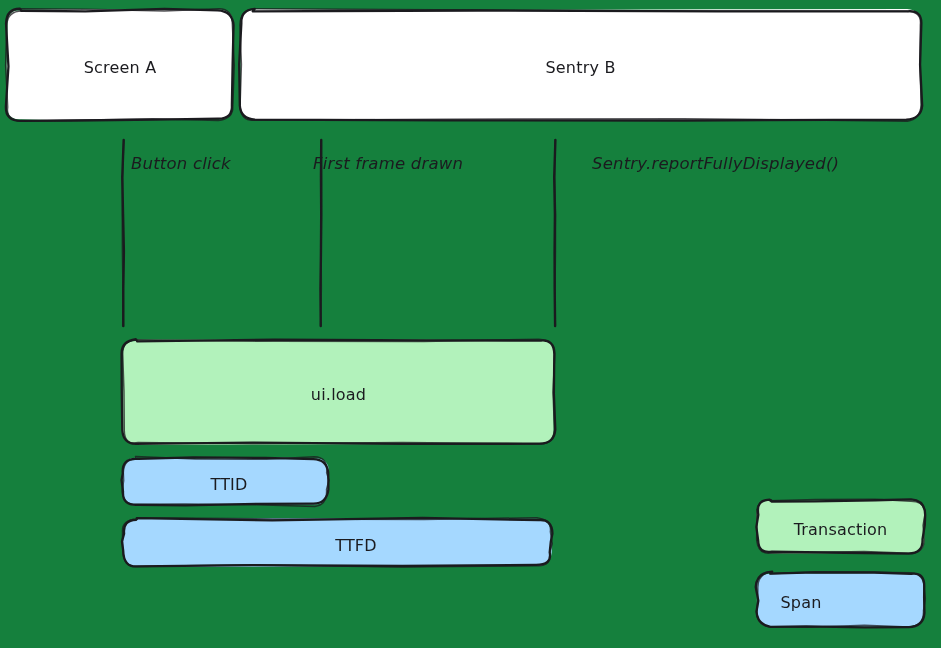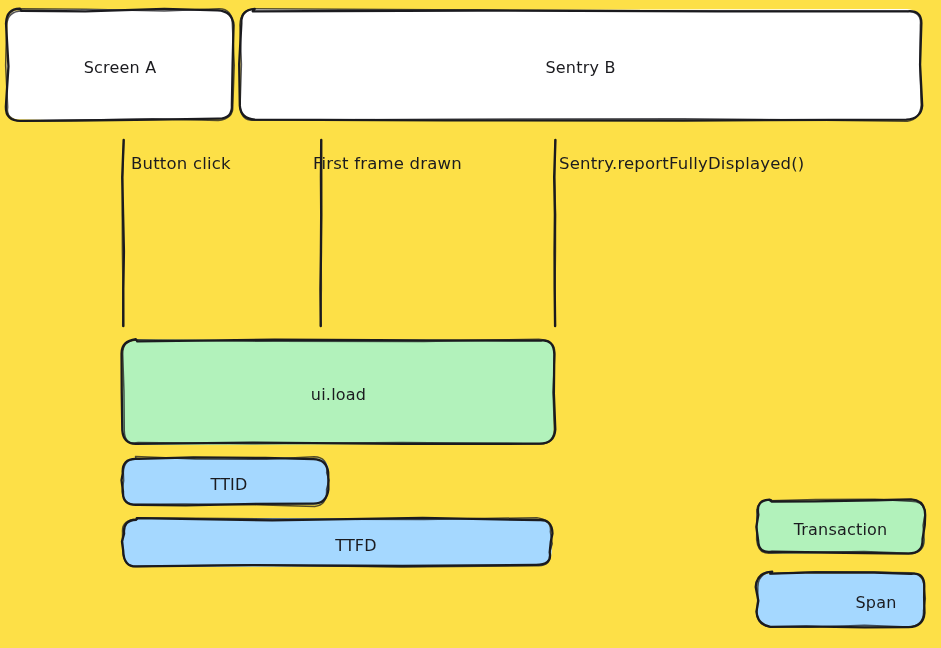--- a/index.html
+++ b/index.html
@@ -7,21 +7,21 @@
     padding: 0;
     background: #ffffff;
   }
   body {
     font-family: "DejaVu Sans", sans-serif;
   }
   #canvas {
     position: relative;
     width: 941px;
     height: 648px;
-    background: #fde047;
+    background: #15803d;
     overflow: hidden;
   }
   #sketch {
     position: absolute;
     left: 0;
     top: 0;
     width: 941px;
     height: 648px;
   }
   .lbl {
@@ -30,20 +30,21 @@
     color: #1b1b1f;
     white-space: nowrap;
     letter-spacing: 0.2px;
   }
   .lbl-center {
     text-align: center;
     transform: translate(-50%, -50%);
   }
   .lbl-left {
     transform: translate(0, -50%);
+    font-style: italic;
   }
   .t-screen { font-size: 16px; }
   .t-event  { font-size: 16.5px; }
   .t-bar    { font-size: 16px; text-align: center; }
   .t-legend { font-size: 16px; }
 </style>
 </head>
 <body>
 
 <div id="canvas">
@@ -94,20 +95,20 @@
         <path d="M 771.98,573.00 L 815.51,573.41 L 874.16,573.19 L 909.04,572.92 Q 924.44,573.61 923.29,587.04 L 923.67,598.93 L 924.29,612.91 Q 923.10,625.04 909.15,625.96 L 866.55,626.79 L 807.20,625.90 L 770.09,626.27 Q 756.82,626.48 757.12,612.61 L 756.90,600.44 L 756.94,587.35 Q 756.94,573.68 771.09,573.41 Z" fill="#a5d8ff" stroke="none"></path>
         <path d="M 770.41,573.53 L 814.37,572.47 L 874.08,572.51 L 910.95,573.97 Q 924.75,571.72 924.25,587.17 L 924.12,598.24 L 924.49,612.88 Q 923.39,626.79 908.60,627.15 L 864.56,627.44 L 806.12,626.47 L 770.55,626.84 Q 757.63,624.85 756.42,611.68 L 758.33,600.78 L 755.70,586.98 Q 756.76,572.17 772.21,571.57 Z" fill="none" stroke="#1b1b1f" stroke-width="2.3" stroke-linecap="round" stroke-linejoin="round" opacity="1"></path>
         <path d="M 769.70,573.67 L 816.89,571.64 L 873.84,572.19 L 910.88,572.80 Q 923.93,574.33 923.94,586.65 L 925.33,598.60 L 923.49,610.69 Q 924.23,626.12 908.76,627.00 L 864.45,625.27 L 808.06,627.13 L 770.03,626.91 Q 757.10,625.22 757.04,612.57 L 757.73,599.51 L 757.81,587.82 Q 757.51,573.53 772.00,571.81 Z" fill="none" stroke="#1b1b1f" stroke-width="1.5" stroke-linecap="round" stroke-linejoin="round" opacity="0.75"></path>
       </g>
     </svg>
   <div id="labels">
       <div class="lbl t-screen lbl-center" style="left: 120px; top: 67px;">Screen A</div>
       <div class="lbl t-screen lbl-center" style="left: 580.5px; top: 67px;">Sentry B</div>
       <div class="lbl t-event lbl-left" style="left: 131px; top: 163px;">Button click</div>
       <div class="lbl t-event lbl-left" style="left: 313px; top: 163px;">First frame drawn</div>
-      <div class="lbl t-event lbl-left" style="left: 559px; top: 163px;">Sentry.reportFullyDisplayed()</div>
+      <div class="lbl t-event lbl-left" style="left: 592px; top: 163px;">Sentry.reportFullyDisplayed()</div>
       <div class="lbl t-bar lbl-center" style="left: 338.5px; top: 394px;">ui.load</div>
       <div class="lbl t-bar lbl-center" style="left: 229px; top: 483.5px;">TTID</div>
       <div class="lbl t-bar lbl-center" style="left: 356px; top: 544.5px;">TTFD</div>
       <div class="lbl t-legend lbl-center" style="left: 840.5px; top: 528.5px; text-align: right;">Transaction</div>
-      <div class="lbl t-legend lbl-center" style="left: 876px; top: 601.5px;">Span</div>
+      <div class="lbl t-legend lbl-center" style="left: 801px; top: 601.5px;">Span</div>
     </div>
 </div>
 
 </body></html>

